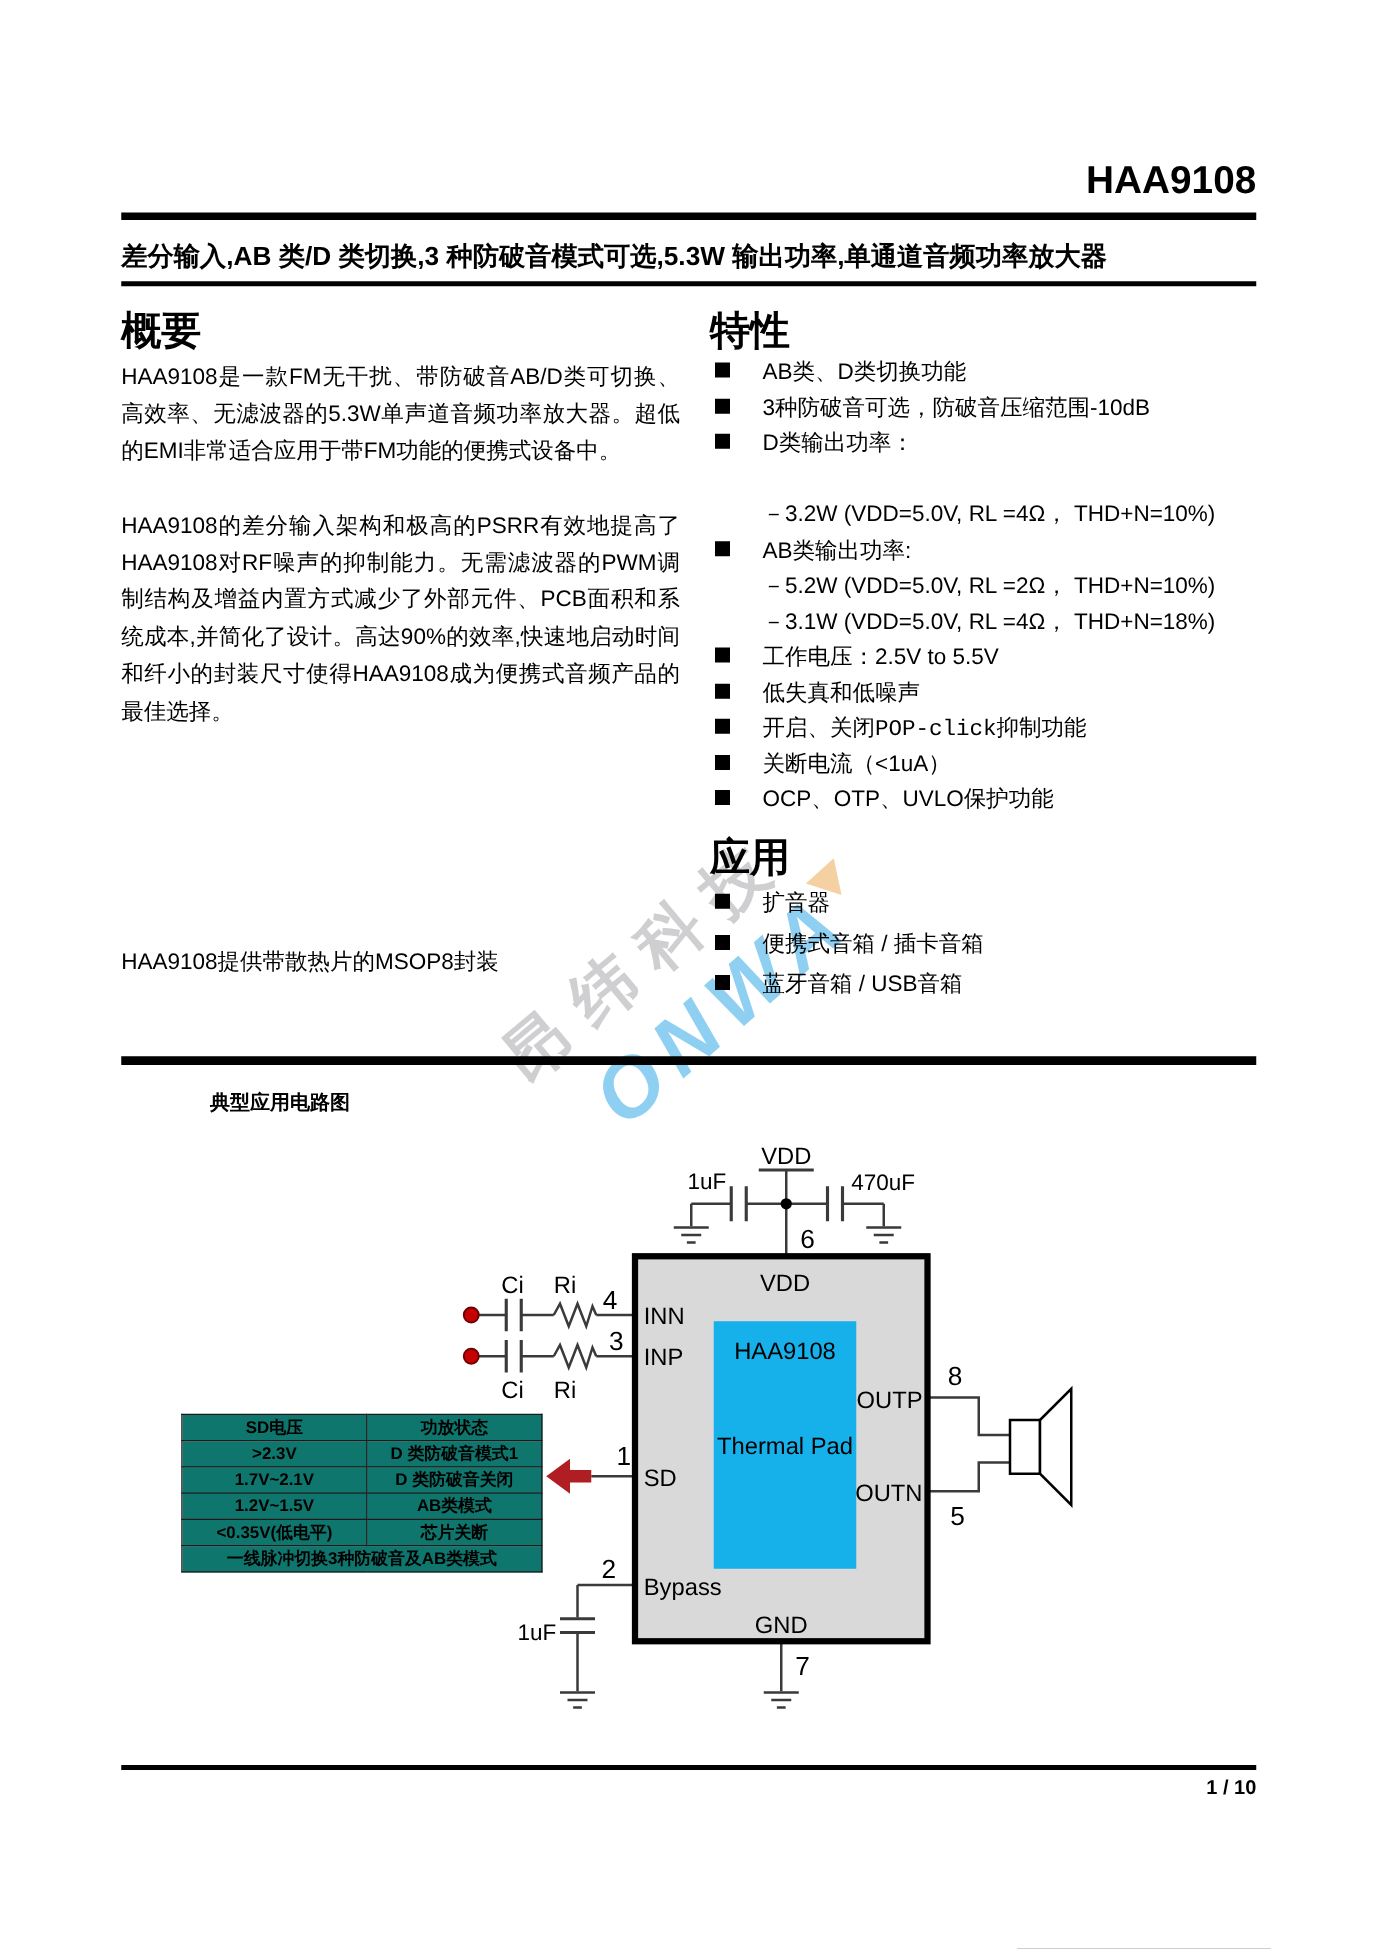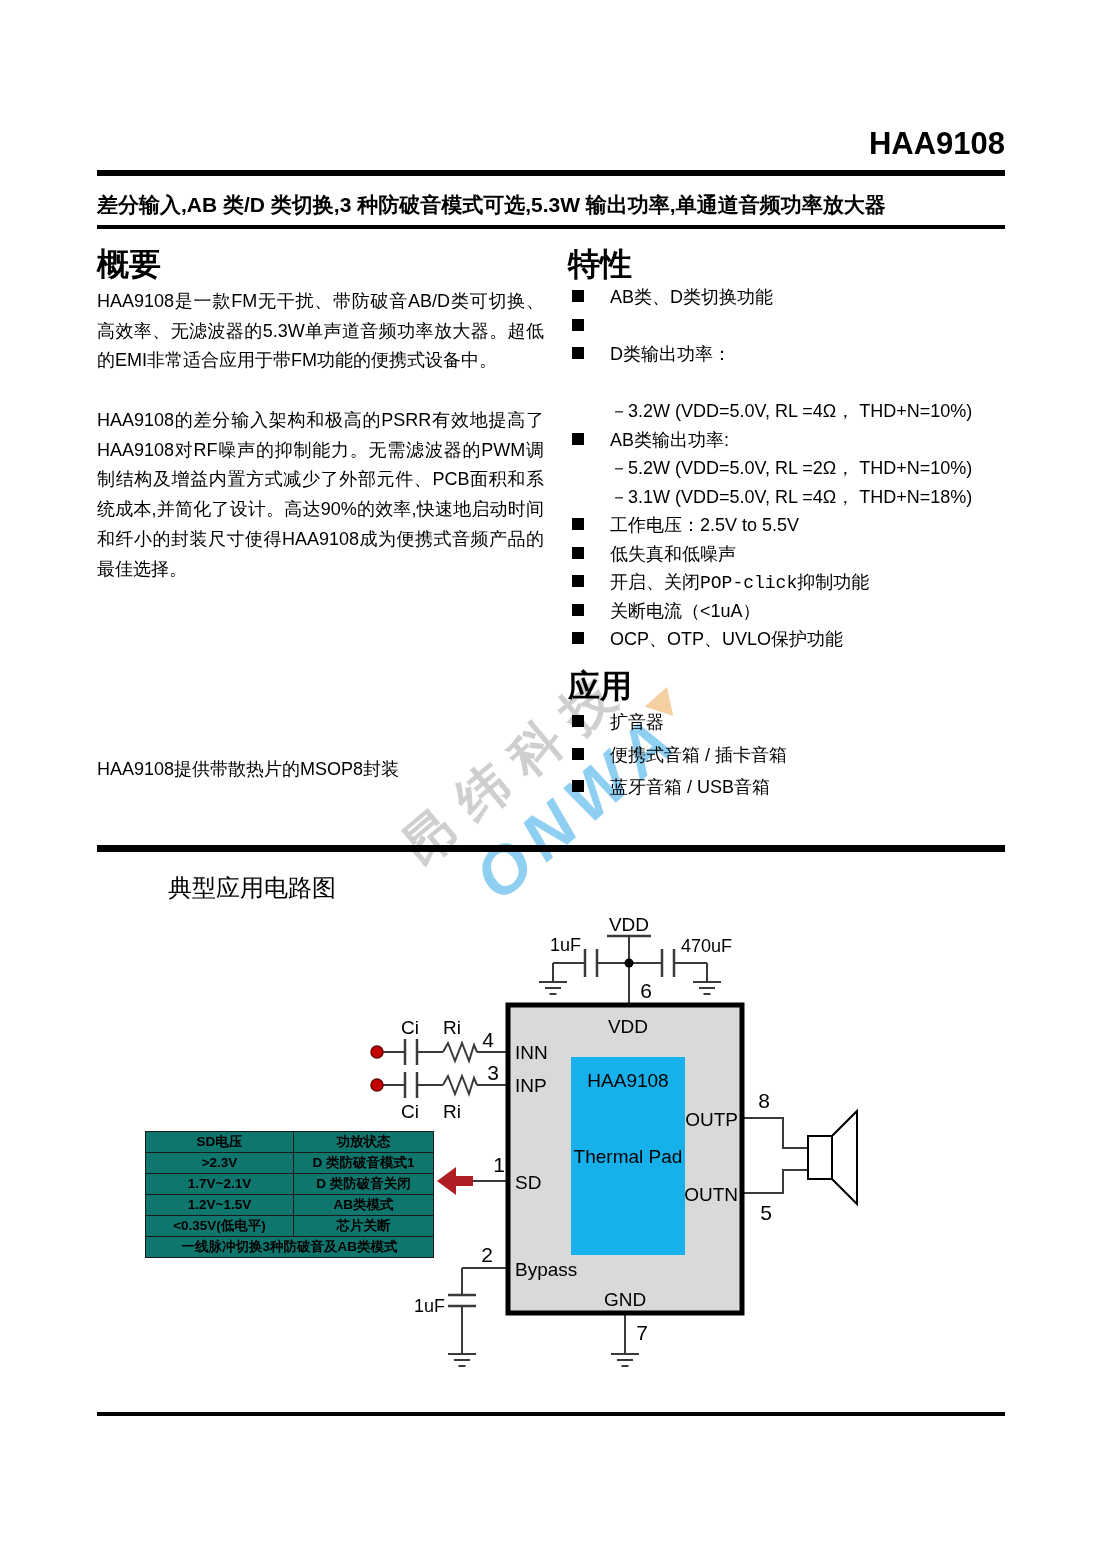--- a/index.html
+++ b/index.html
@@ -38,21 +38,21 @@
   
   .feat{left:568px;width:450px;height:28px;font-size:18px;white-space:nowrap;z-index:2;}
   .feat .sq{position:absolute;left:4px;top:3px;width:12px;height:12px;background:#000;}
   .feat .txt{position:absolute;left:42px;top:-2px;}
   .feat.indent .txt{left:42px;}
   .app{left:568px;width:450px;height:30px;font-size:18px;white-space:nowrap;z-index:2;}
   .app .sq{position:absolute;left:4px;top:3px;width:12px;height:12px;background:#000;}
   .app .txt{position:absolute;left:42px;top:-2px;}
   
   .rule3{top:845px;height:7px;}
-  .circ-head{left:168px;top:872px;font-size:24px;font-weight:400;z-index:2;}
+  .circ-head{left:168px;top:872px;font-size:16px;font-weight:700;z-index:2;}
   .circuit-svg{left:140px;top:895px;z-index:2;}
   svg text{font-family:"Liberation Sans",sans-serif;fill:#000;}
   
   .sdtable{
     position:absolute;left:145px;top:1131px;width:288px;border-collapse:collapse;
     font-size:13.5px;text-align:center;z-index:2;table-layout:fixed;
   }
   .sdtable td,.sdtable th{
     border:1.4px solid #1a1a1a;background:#0f766e;height:20px;padding:0;
     font-weight:600;line-height:1;
@@ -86,20 +86,21 @@
   <div class="abs para" style="top:755px;">HAA9108提供带散热片的MSOP8封装</div>
 
   <div class="abs h2" style="left:568px;top:243px;">特性</div>
 
   <div class="abs feat" style="top:287px;">
       <span class="sq"></span>
       <span class="txt">AB类、D类切换功能</span>
     </div>
   <div class="abs feat" style="top:315.5px;">
       <span class="sq"></span>
+      <span class="txt">3种防破音可选，防破音压缩范围-10dB</span>
     </div>
   <div class="abs feat" style="top:344px;">
       <span class="sq"></span>
       <span class="txt">D类输出功率：</span>
     </div>
   <div class="abs feat indent" style="top:401px;">
       <span class="txt">－3.2W (VDD=5.0V, RL =4Ω， THD+N=10%)</span>
     </div>
   <div class="abs feat" style="top:429.5px;">
       <span class="sq"></span>
@@ -264,14 +265,15 @@
       <td>&lt;0.35V(低电平)</td>
       <td>芯片关断</td>
     </tr>
     <tr>
       <td colspan="2">一线脉冲切换3种防破音及AB类模式</td>
     </tr>
   </tbody>
     </table>
 
   <div class="abs rule rule4"></div>
+  <div class="abs pagenum">1 / 10</div>
 
 </div>
 
 </body></html>

